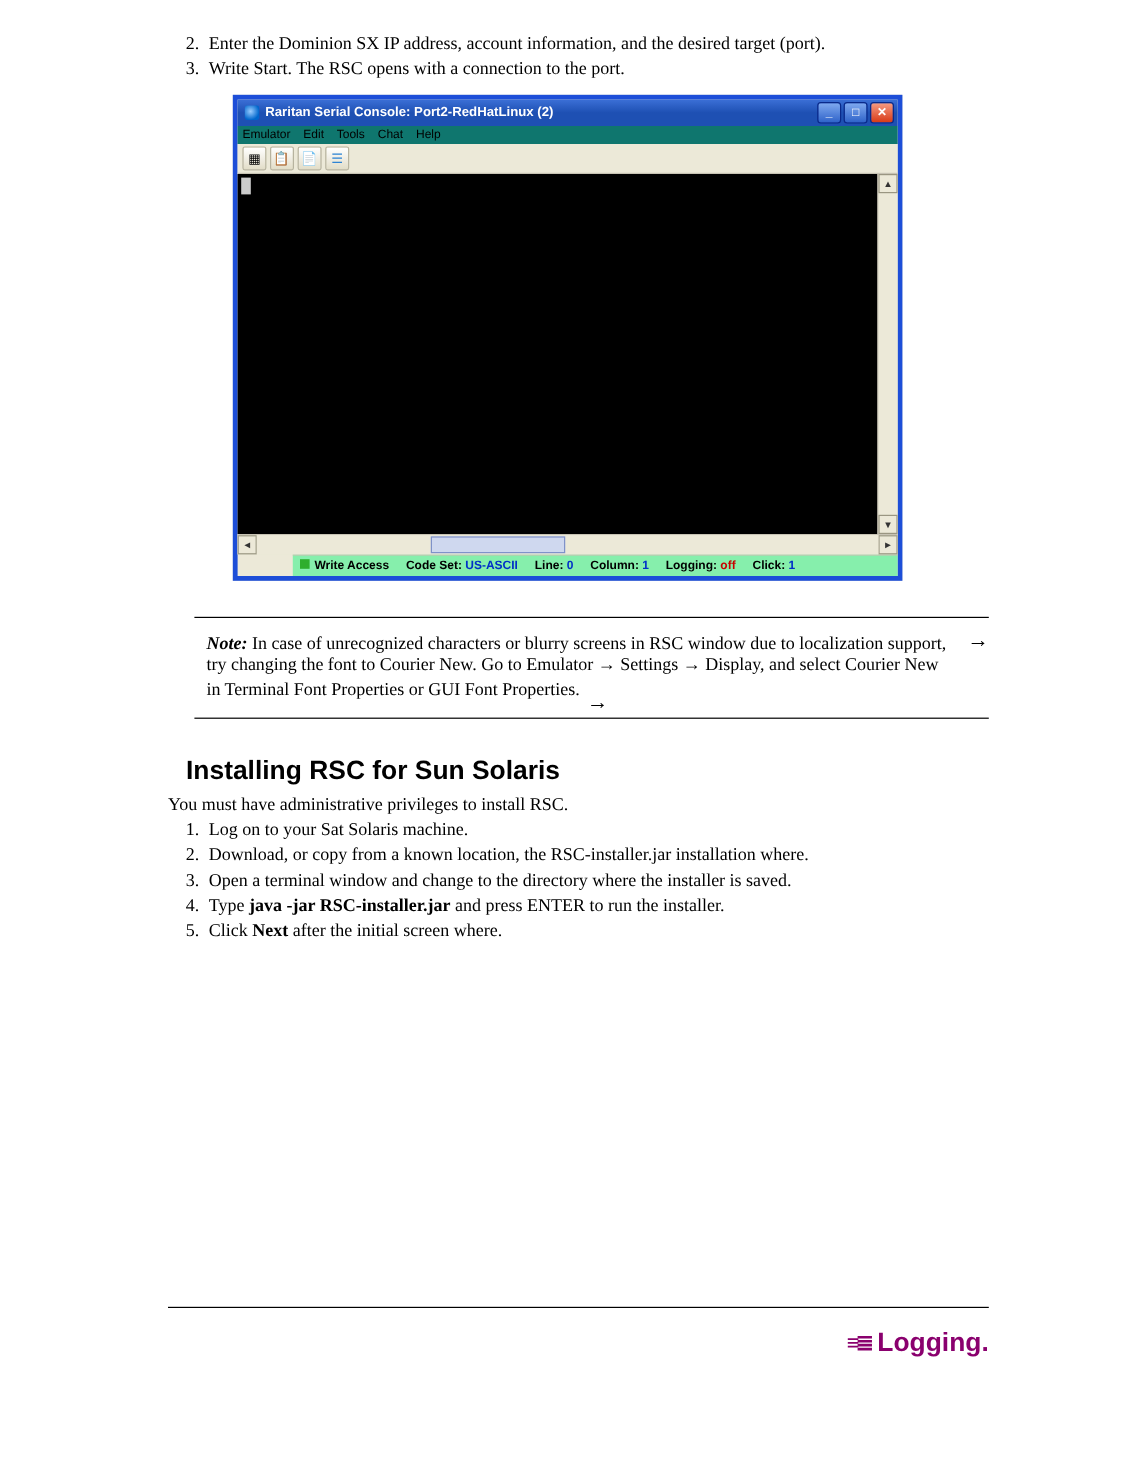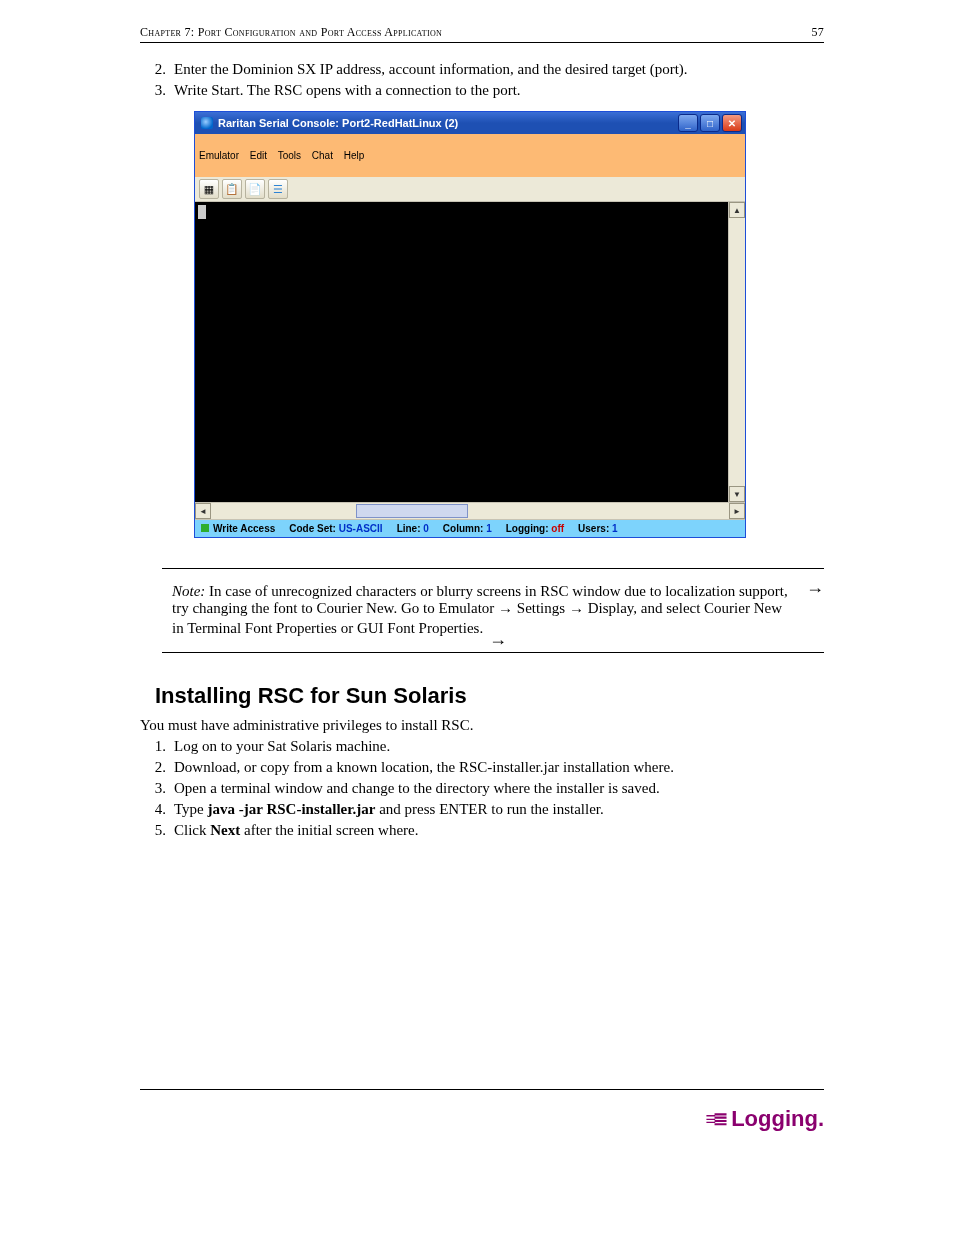--- a/index.html
+++ b/index.html
@@ -34,21 +34,21 @@
   .ol-num {
     width: 26px;
     flex: 0 0 26px;
     text-align: right;
     padding-right: 8px;
   }
   .ol-text { flex: 1; }
   .screenshot {
     width: 550px;
     margin: 12px 0 20px 54px;
-    border: 1px solid #1d4ed8;
+    border: 4px solid #1d4ed8;
     background: #ece9d8;
     font-family: Tahoma, Arial, sans-serif;
     font-size: 10px;
   }
   .titlebar {
     background: linear-gradient(to bottom, #3b6fd6 0%, #1e50b3 50%, #1e50b3 100%);
     color: #fff;
     display: flex;
     align-items: center;
     justify-content: space-between;
@@ -64,22 +64,22 @@
     width: 18px; height: 16px;
     border: 1px solid #0a2a8a;
     border-radius: 3px;
     display:flex; align-items:center; justify-content:center;
     font-weight:bold; font-size:10px;
   }
   .btn-min { background: linear-gradient(#7fa9ef,#2f63c9); color:#fff; }
   .btn-max { background: linear-gradient(#7fa9ef,#2f63c9); color:#fff; }
   .btn-close { background: linear-gradient(#f59b82,#d83a17); color:#fff; }
   .menubar {
-    background: #fdba74;
-    padding: 16px 4px;
+    background: #0f766e;
+    padding: 2px 4px;
     font-size: 10px;
     color: #000;
   }
   .menubar span { margin-right: 8px; }
   .toolbar {
     background: #ece9d8;
     padding: 2px 4px;
     display: flex;
     gap: 3px;
     border-bottom: 1px solid #c7c3b4;
@@ -107,42 +107,42 @@
     width: 16px;
     background: #ece9d8;
     border-left: 1px solid #c7c3b4;
     display:flex; flex-direction:column; justify-content:space-between;
   }
   .sc-btn { width:16px; height:16px; background:#ece9d8; border:1px solid #9a9682; box-sizing:border-box; display:flex;align-items:center;justify-content:center; font-size:8px; color:#333;}
   .hscroll { height:16px; background:#ece9d8; border-top:1px solid #c7c3b4; display:flex; align-items:center;}
   .hsc-track { flex:1; background:#ece9d8; height:16px; position:relative;}
   .hsc-thumb { position:absolute; left:28%; top:1px; height:12px; width:110px; background:#cfd8ef; border:1px solid #7f92c9;}
   .statusbar {
-    background:#7dd3fc;
+    background:#86efac;
     border-top:1px solid #c7c3b4;
     padding:3px 6px;
     font-size:10px;
     font-weight:bold;
     color:#000;
-    display:flex; gap:14px; align-items:flex-start;
+    display:flex; gap:14px; align-items:flex-start;margin-left:46px;
   }
   .sb-dot { width:8px;height:8px;background:#2eae2e;display:inline-block;margin-right:4px;}
   .sb-blue { color:#0030c8; }
   .sb-off { color:#c80000; }
 
   .note-box {
     border-top: 1px solid #000;
     border-bottom: 1px solid #000;
     margin: 30px 0 30px 22px;
     padding: 14px 0;
     display:flex;
     font-size: 15px;
     color:#000;
   }
-  .note-word { font-style: italic; }
+  .note-word { font-style: italic; font-weight: bold; }
   .arrow {
     font-size: 18px;
     font-weight: bold;
     color:#000;
     position:relative;
     top:12px;
   }
   .note-text { flex:1; padding:0 10px; }
   h2.section {
     font-family: Arial, Helvetica, sans-serif;
@@ -169,24 +169,20 @@
   }
   .brand-icon {
     font-size:18px; letter-spacing:-3px;
   }
 </style>
 </head>
 <body>
 
 <div class="page">
 
-  <div class="header-row">
-    <span>Chapter 7: Port Configuration and Port Access Application</span>
-    <span>57</span>
-  </div>
 
   <div>
     <div class="ol-item">
       <div class="ol-num">2.</div>
       <div class="ol-text">Enter the Dominion SX IP address, account information, and the desired target (port).</div>
     </div>
     <div class="ol-item">
       <div class="ol-num">3.</div>
       <div class="ol-text">Write Start. The RSC opens with a connection to the port.</div>
     </div>
@@ -232,21 +228,21 @@
           <div class="hsc-thumb"></div>
         </div>
       <div class="sc-btn">►</div>
     </div>
     <div class="statusbar">
       <span><span class="sb-dot"></span><span>Write Access</span></span>
       <span><span>Code Set:</span> <span class="sb-blue">US-ASCII</span></span>
       <span><span>Line:</span> <span class="sb-blue">0</span></span>
       <span><span>Column:</span> <span class="sb-blue">1</span></span>
       <span><span>Logging:</span> <span class="sb-off">off</span></span>
-      <span><span>Users:</span> <span class="sb-blue">1</span></span>
+      <span><span>Click:</span> <span class="sb-blue">1</span></span>
     </div>
   </div>
 
   <div class="note-box">
     <div class="note-text">
       <span class="note-word">Note:</span><span> In case of unrecognized characters or blurry screens in RSC window due to localization support, try changing the font to Courier New. Go to Emulator → Settings → Display, and select Courier New in Terminal Font Properties or GUI Font Properties.</span>
       <span class="arrow" style="display:inline-block;margin-left:2px;">→</span>
     </div>
     <div class="arrow" style="align-self:flex-start;position:relative;top:-6px;">→</div>
   </div>

